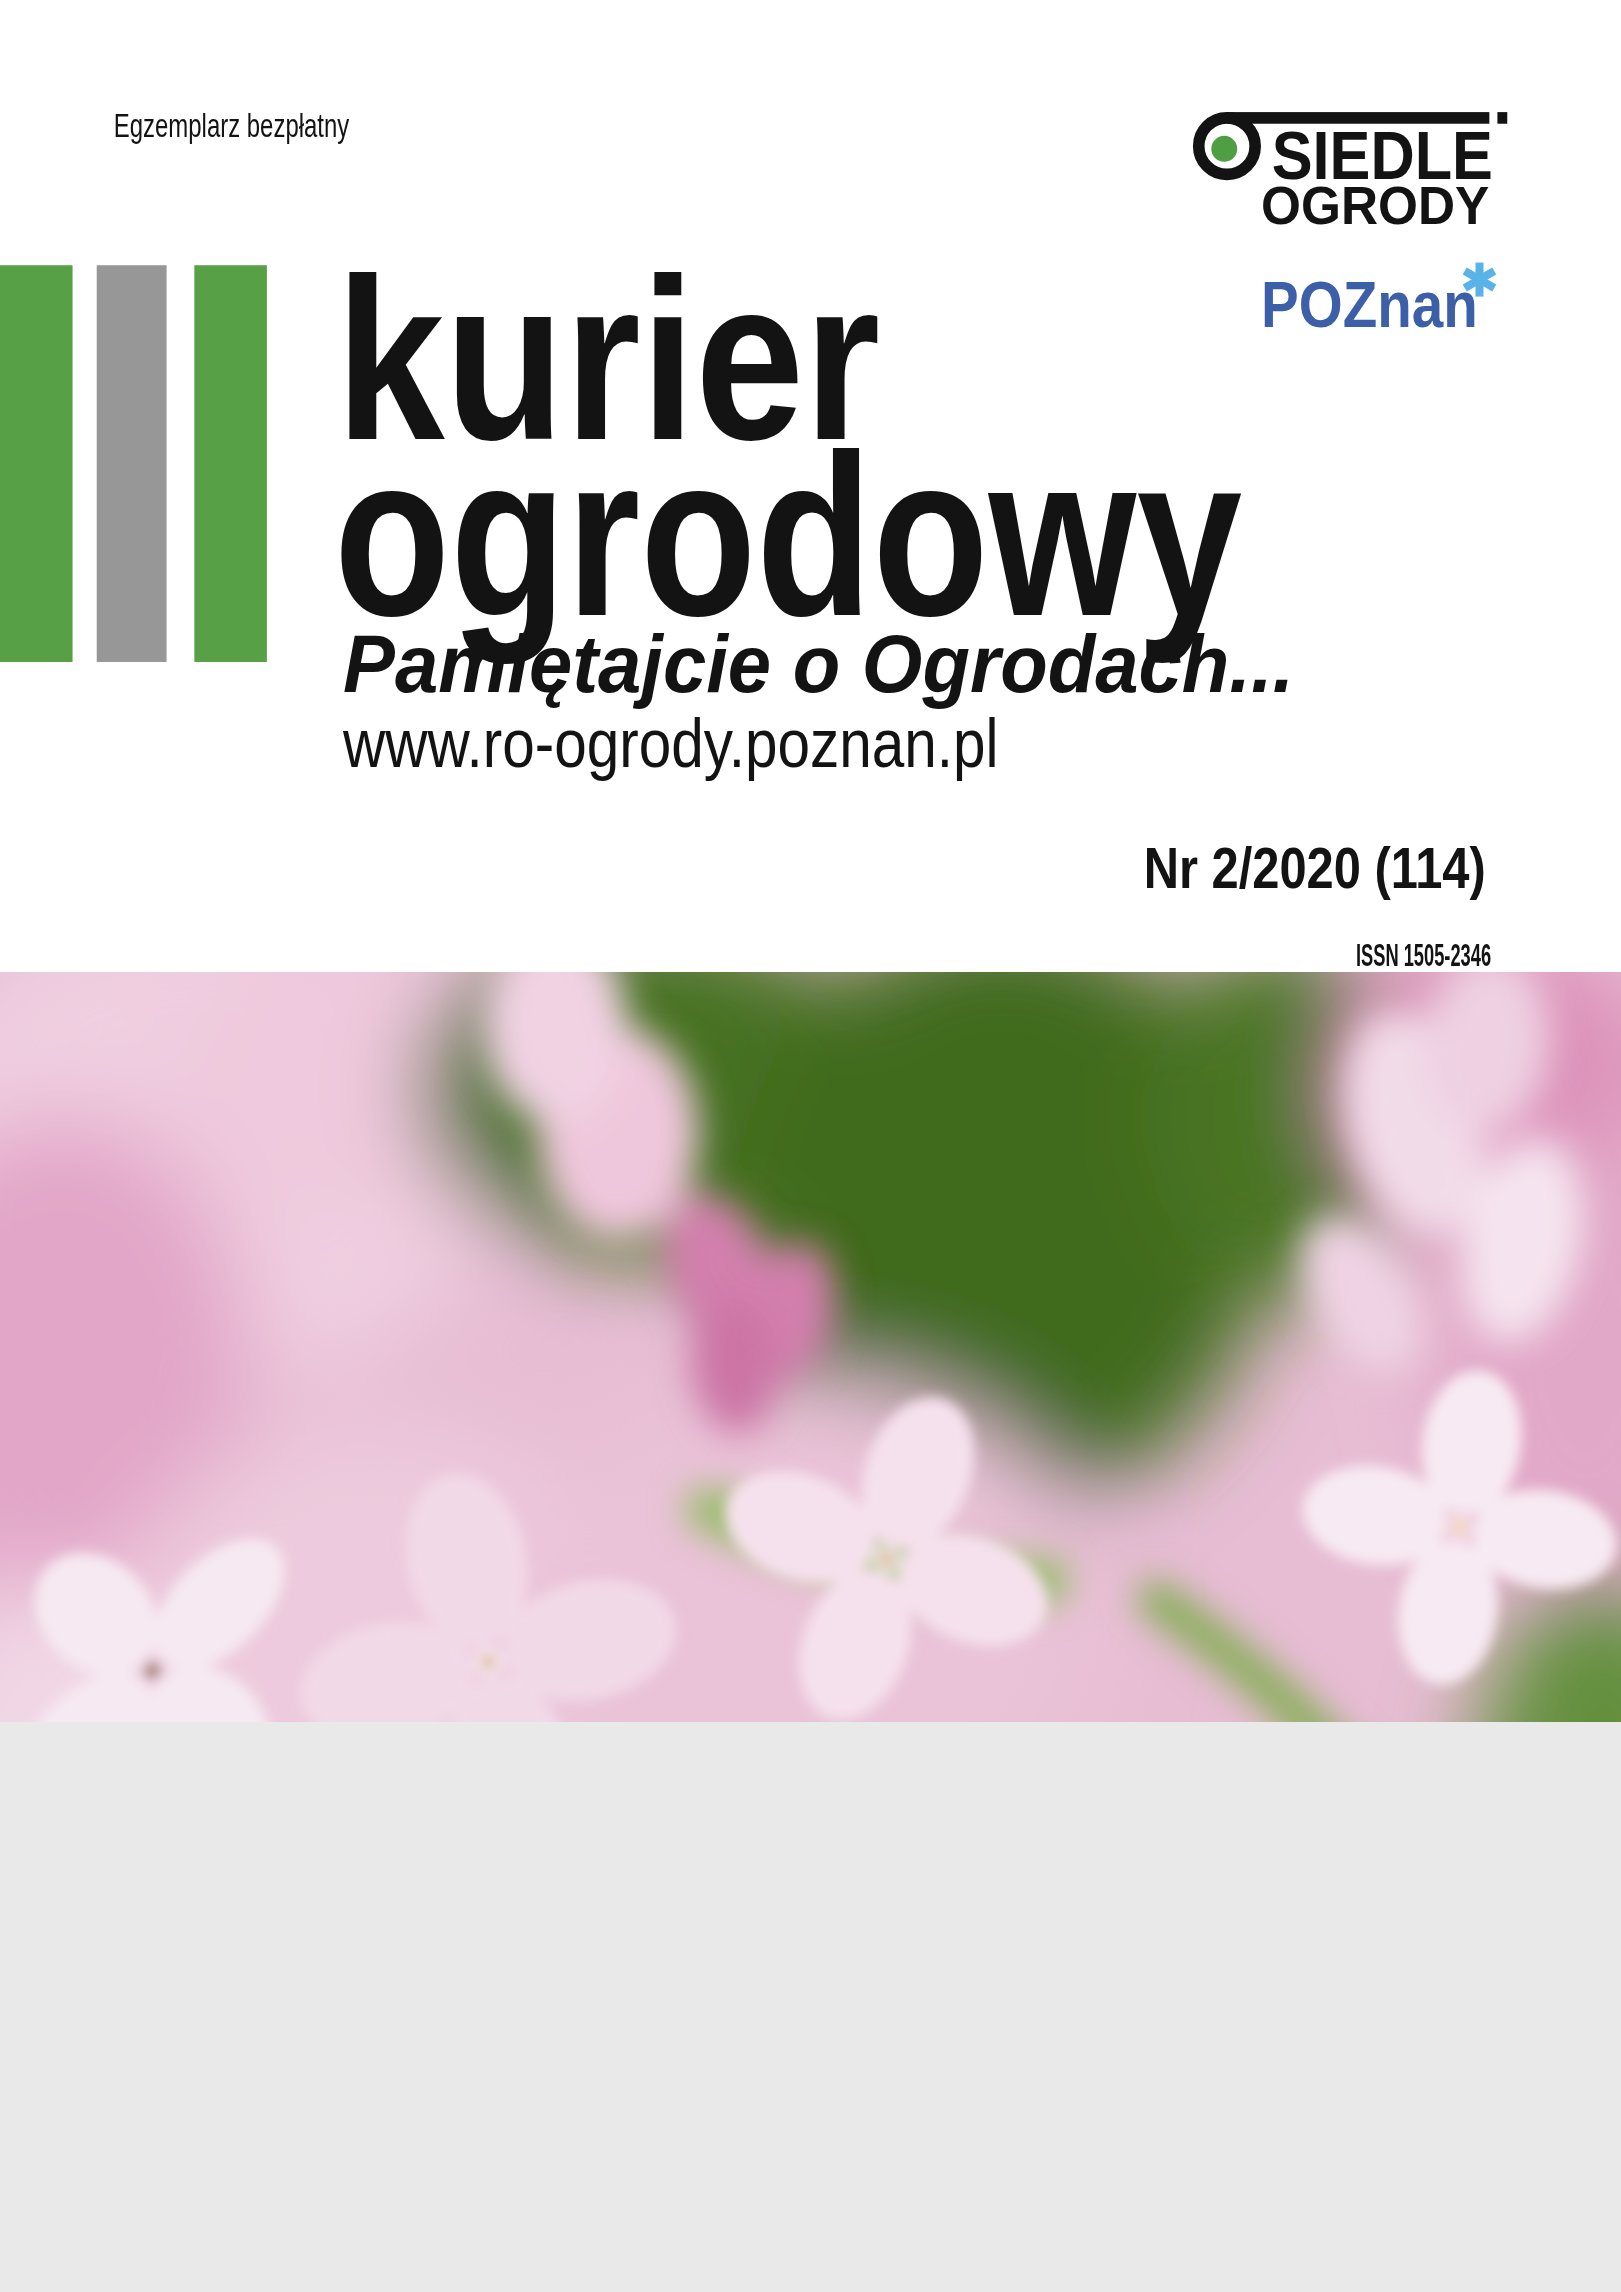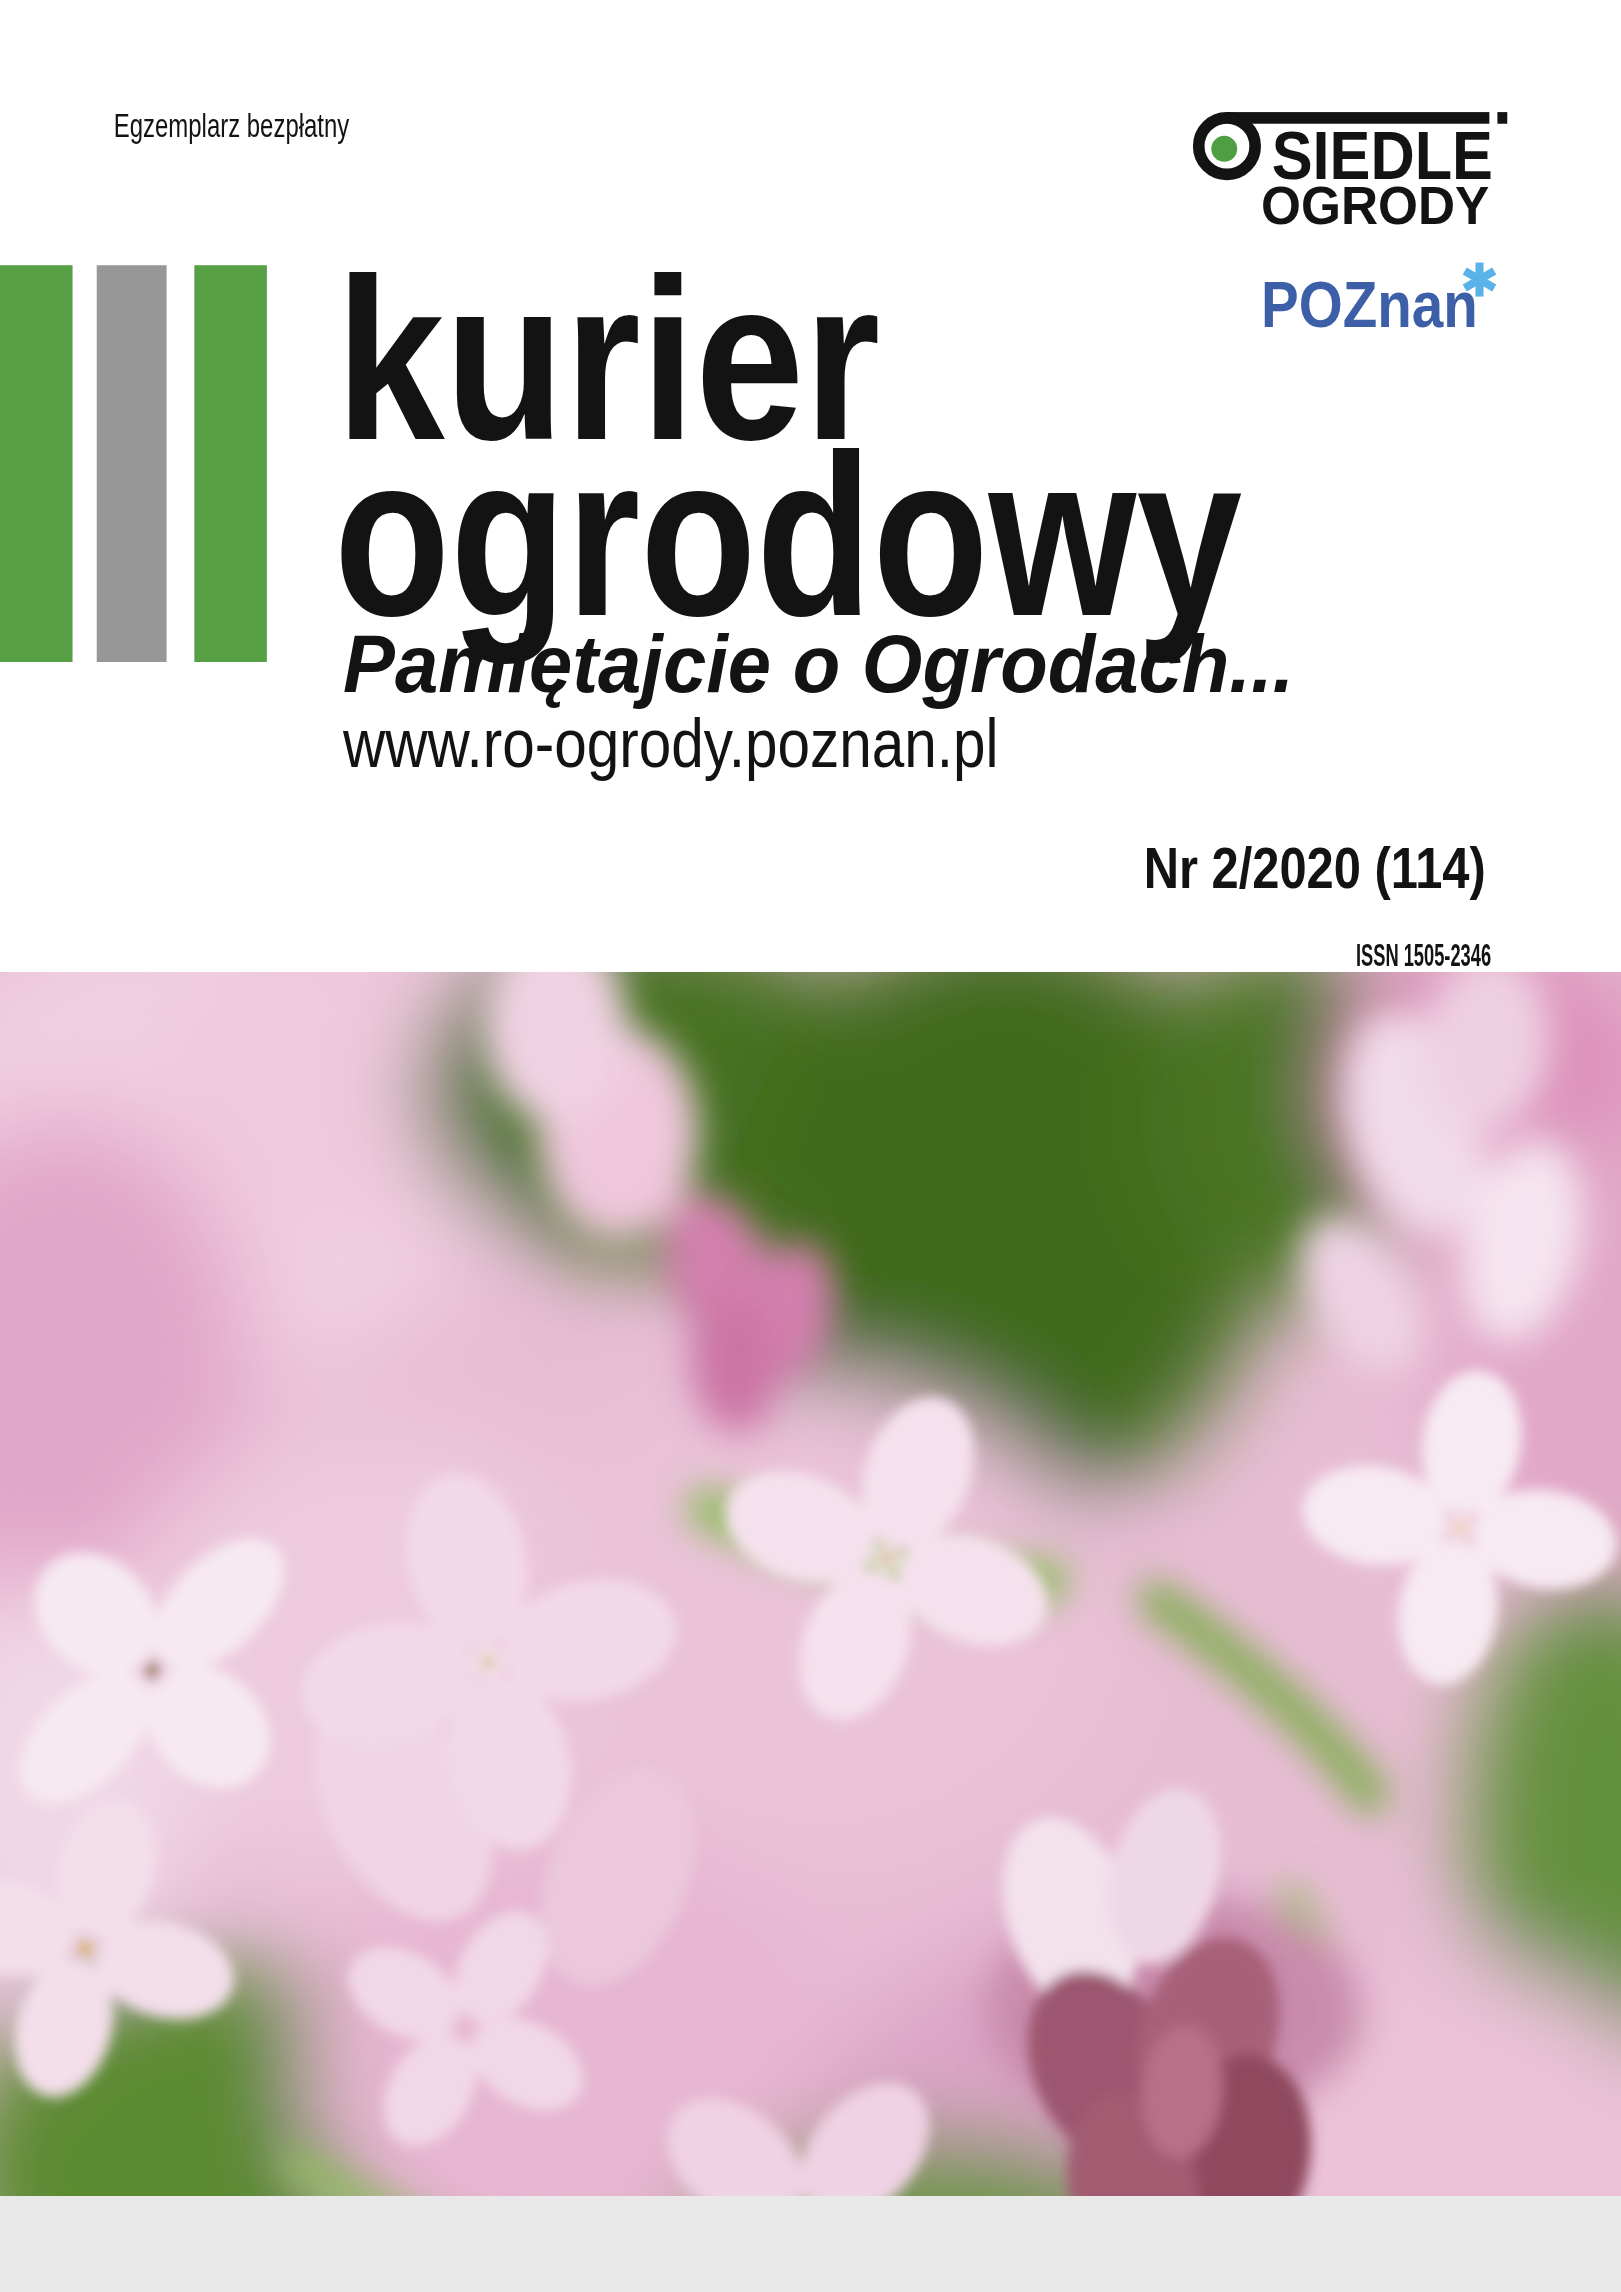--- a/index.html
+++ b/index.html
@@ -1,17 +1,17 @@
 <!DOCTYPE html>
 <html style="font-size:14.3px"><head>
 <meta charset="utf-8">
 <style>
   html,body { margin:0; padding:0; background:#e9e9e9; }
   .page {
-    position:relative; width:1621px; height:2196px;
+    position:relative; width:1621px; height:1722px;
     background:#ffffff; overflow:hidden;
     font-family:"Liberation Sans", sans-serif;
   }
   .header-svg { position:absolute; left:0; top:0; }
   svg text { font-family:"Liberation Sans", sans-serif; }
   .ink { fill:#131313; }
   .photo-wrap {
     position:absolute; left:0; top:972px; width:1621px; height:1321px;
   }
   .photo-wrap svg { display:block; }

